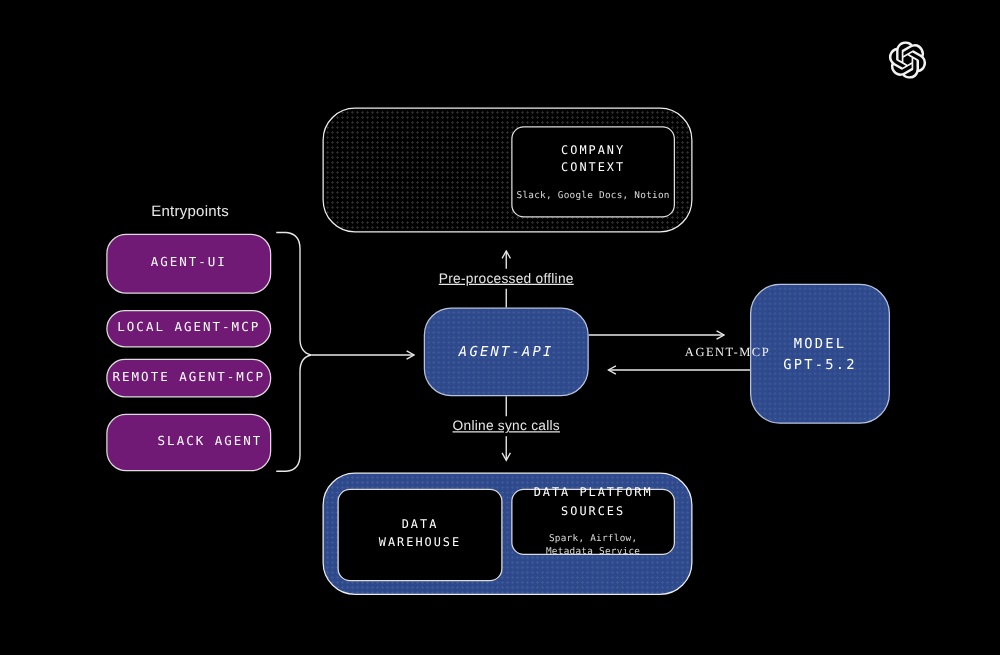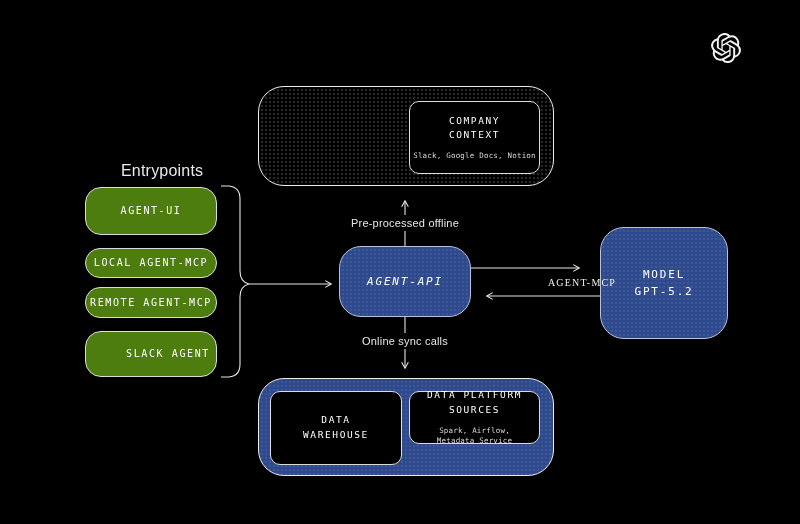--- a/index.html
+++ b/index.html
@@ -46,35 +46,35 @@
   }
   .mono-title{
     color:#fff;font-family:"DejaVu Sans Mono",monospace;font-size:9.5px;
     letter-spacing:1.6px;line-height:1.55;white-space:nowrap;
   }
   .mono-sub{
     color:#d8d8d8;font-family:"DejaVu Sans Mono",monospace;font-size:7.5px;
     letter-spacing:.2px;line-height:1.4;margin-top:8px;white-space:nowrap;
   }
   .entry-label{
-    left:121px;top:162px;color:#e9e9e9;font-size:16px;letter-spacing:.2px;
+    left:121px;top:162px;color:#e9e9e9;font-size:12px;letter-spacing:.2px;
   }
   .entrybox{
-    left:85px;width:132px;background:#4d7c0f;border:1px solid var(--box-border);
+    left:85px;width:132px;background:#701a75;border:1px solid var(--box-border);
     box-sizing:border-box;display:flex;align-items:center;justify-content:center;
   }
   .entrybox .mono-title{font-size:10px;}
   .bluebox{
     border:1px solid #b9c3dd;box-sizing:border-box;display:flex;flex-direction:column;
     align-items:center;justify-content:center;text-align:center;
   }
   .bluebox .mono-title{font-size:11px;letter-spacing:1.8px;}
   .flow-label{
     color:#e6e6e6;font-size:11px;letter-spacing:.2px;background:var(--bg);
-    padding:2px 7px;transform:translate(-50%,-50%);white-space:nowrap;
+    padding:2px 7px;transform:translate(-50%,-50%);white-space:nowrap;text-decoration:underline;
   }
   .mcp-label{
     color:#f0f0f0;font-family:Liberation Serif, serif;font-size:10px;
     letter-spacing:1.2px;transform:translate(-50%,-50%);white-space:nowrap;margin-left:48px;
   }
 </style>
 </head>
 <body>
 
 <div id="canvas">
@@ -128,21 +128,21 @@
     <span class="mono-title">REMOTE AGENT-MCP</span>
   </div>
   <div class="abs node entrybox" style="top:331px;height:46px;border-radius:16px;padding-left:34px;">
     <span class="mono-title">SLACK AGENT</span>
   </div>
 
   <div class="abs node bluebox dots-blue" style="left:339px;top:246px;width:132px;height:71px;border-radius:22px;font-style:italic;">
     <span class="mono-title">AGENT-API</span>
   </div>
 
-  <div class="abs node bluebox dots-blue" style="left:600px;top:227px;width:128px;height:112px;border-radius:24px;">
+  <div class="abs node bluebox dots-blue" style="left:600px;top:227px;width:112px;height:112px;border-radius:24px;">
     <div class="mono-title">
       <div>MODEL</div>
       <div>GPT-5.2</div>
     </div>
   </div>
 
   <div class="abs node container-outline dots-blue" style="left:258px;top:378px;width:296px;height:98px;">
     <div class="subbox" style="left:11px;top:12px;width:132px;height:74px;">
       <div class="mono-title">
         <div>DATA</div>

